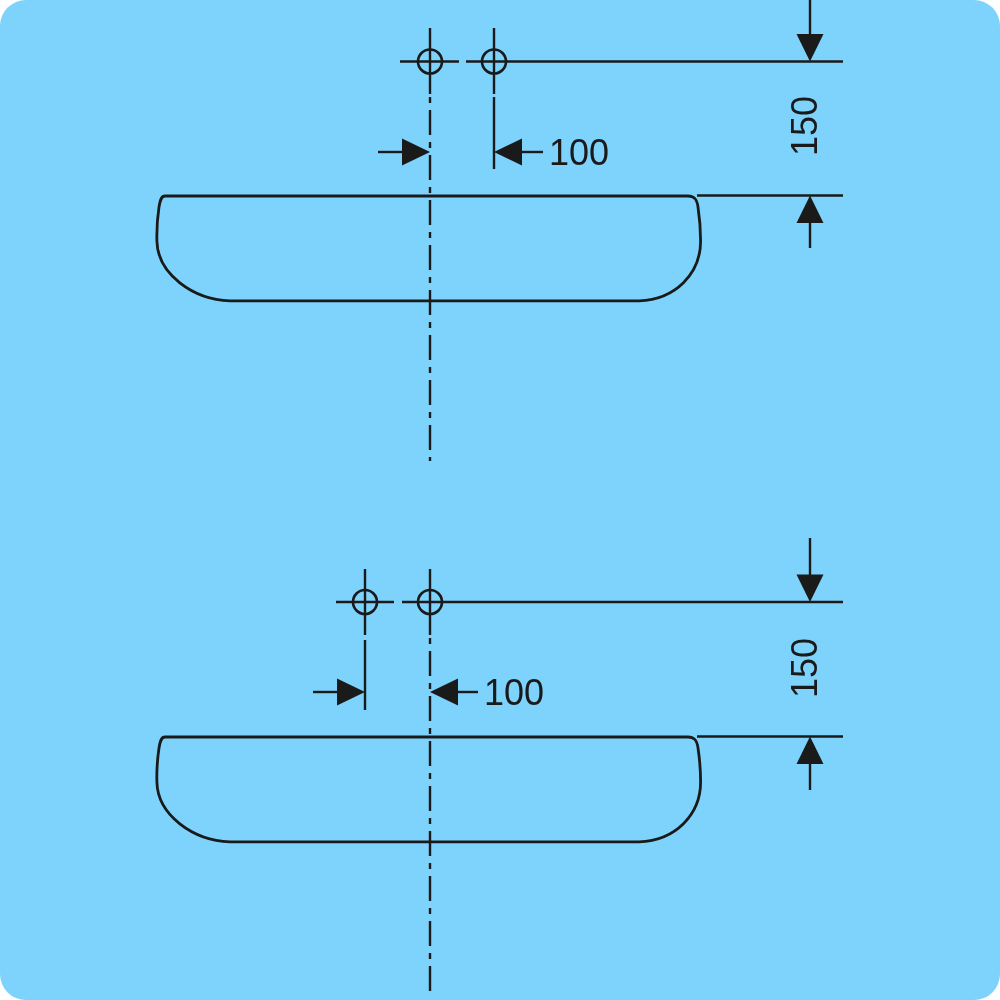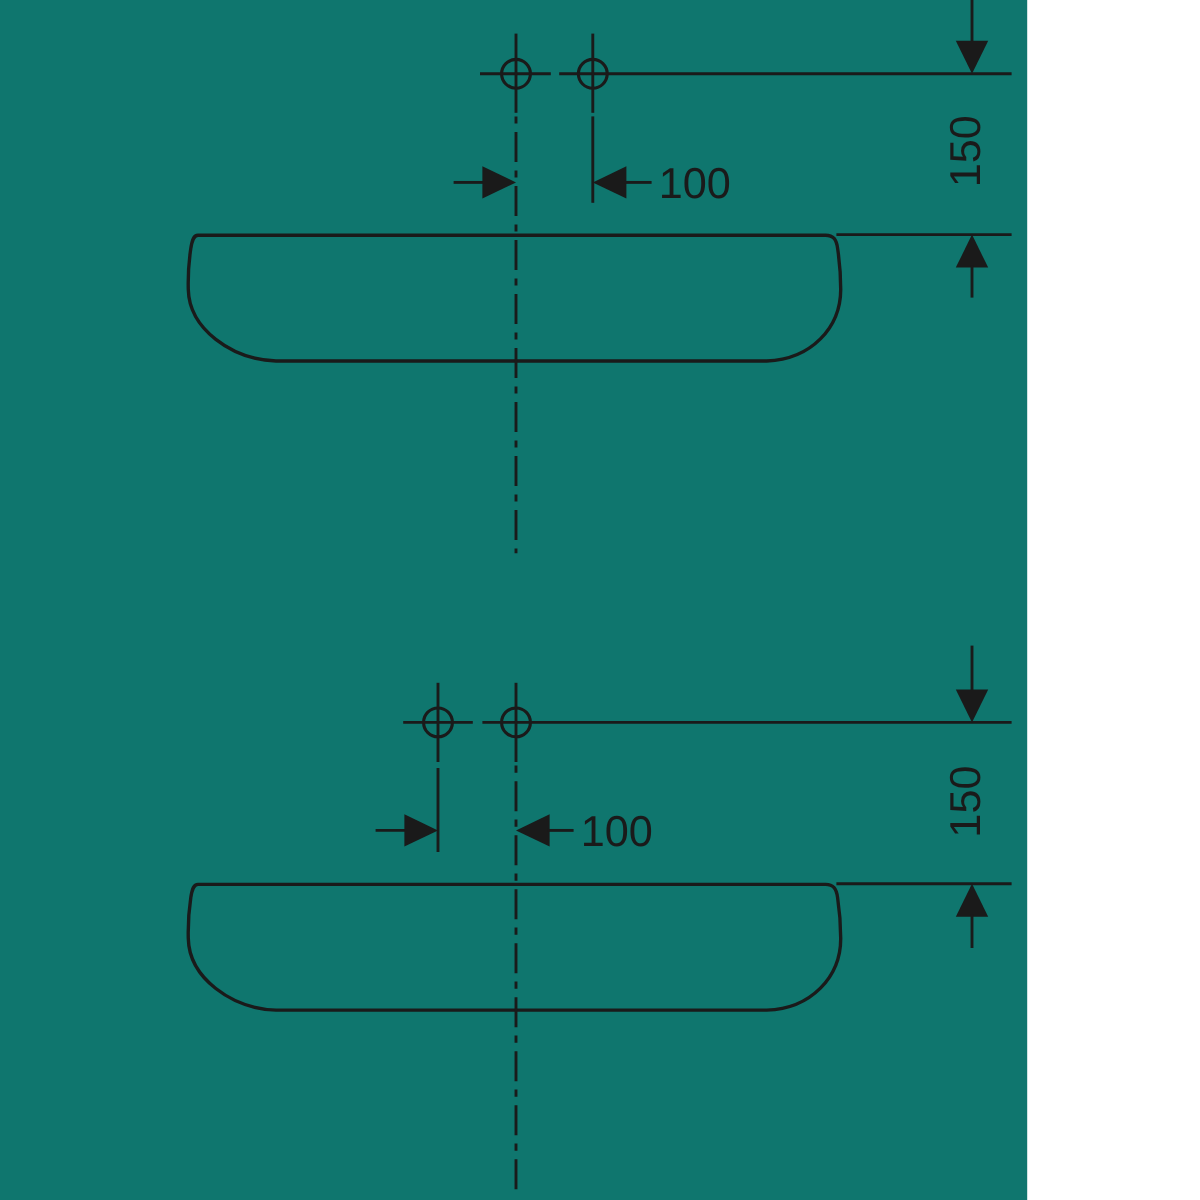--- a/index.html
+++ b/index.html
@@ -2,25 +2,26 @@
 <html><head>
 <meta charset="utf-8">
 <style>
   html, body {
     margin: 0;
     padding: 0;
     background: #ffffff;
   }
   .drawing-canvas {
     position: relative;
-    width: 856px;
+    width: 1000px;
     height: 1000px;
-    background: #0f766e;
+    background: #7dd3fc;
     overflow: hidden;
     font-family: "Liberation Sans", sans-serif;
+    border-radius: 26px;
   }
   svg text {
     font-family: "Liberation Sans", sans-serif;
     font-size: 36px;
     fill: #1a1a1a;
     letter-spacing: 0px;
   }
 </style>
 </head>
 <body>

